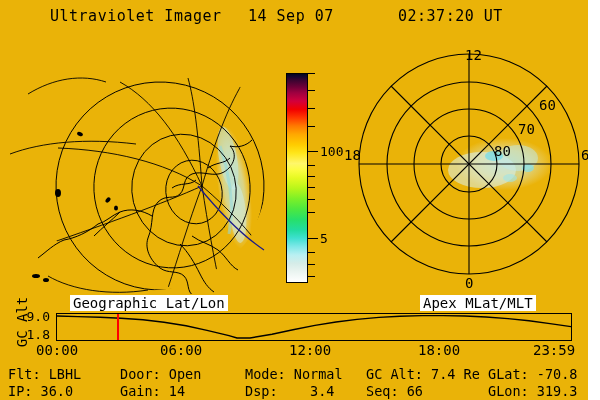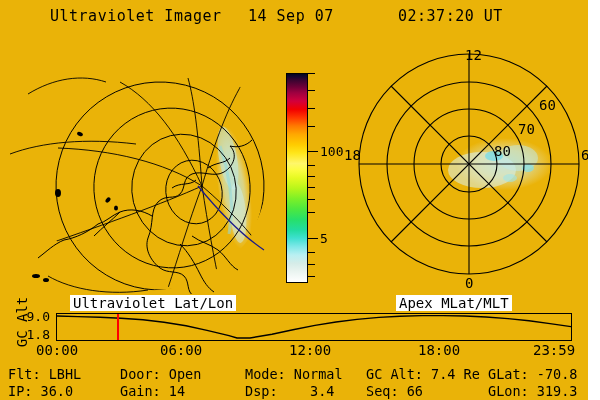--- a/index.html
+++ b/index.html
@@ -158,21 +158,21 @@
   .strip-label {
     position: absolute;
     top: -1px;
     font-family: "DejaVu Sans Mono", monospace;
     font-size: 14px;
     background: #fff;
     padding: 0 3px;
     white-space: nowrap;
   }
   #geo-caption  { left: 70px; }
-  #apex-caption { left: 396px; }
+  #apex-caption { left: 420px; }
 
   .xtick {
     position: absolute;
     top: 46px;
     font-family: "DejaVu Sans Mono", monospace;
     font-size: 14px;
     white-space: nowrap;
   }
 
   
@@ -354,21 +354,21 @@
     <div id="strip-box">
       <svg width="514" height="26" viewBox="0 0 514 26" preserveAspectRatio="none">
         <polyline fill="none" stroke="#000" stroke-width="1.4" points="0,2 21,2.6 43,3.2 64,4.2 86,5.8 107,8.2 129,11.8 150,16.4
                   172,21.6 180,24 193,24 215,20.2 236,15.8 258,11.4 279,8.0
                   300,5.4 322,3.4 343,2.2 365,1.6 386,1.6 408,2.0 429,3.0
                   451,4.6 472,6.8 493,9.6 514,12.6"></polyline>
       </svg>
       <div id="time-cursor" style="left: 60px;"></div>
     </div>
 
-    <div class="strip-label" id="geo-caption">Ultraviolet Lat/Lon</div>
+    <div class="strip-label" id="geo-caption">Geographic Lat/Lon</div>
     <div class="strip-label" id="apex-caption">Apex MLat/MLT</div>
 
     <div class="xtick" style="left:36px">00:00</div>
     <div class="xtick" style="left:160px">06:00</div>
     <div class="xtick" style="left:289px">12:00</div>
     <div class="xtick" style="left:418px">18:00</div>
     <div class="xtick" style="left:533px">23:59</div>
   </div>
 
   <div id="status">

